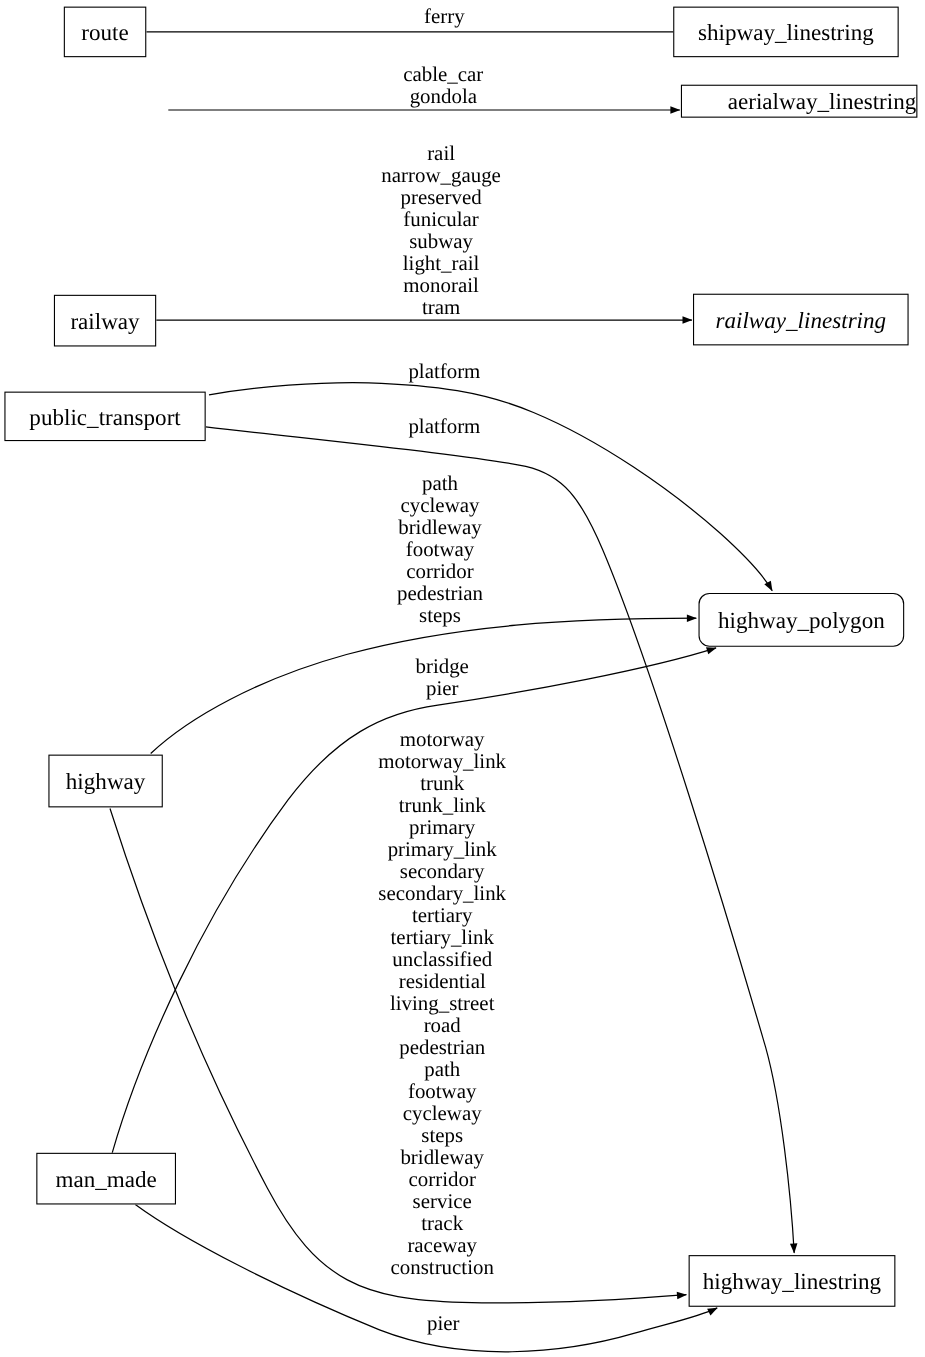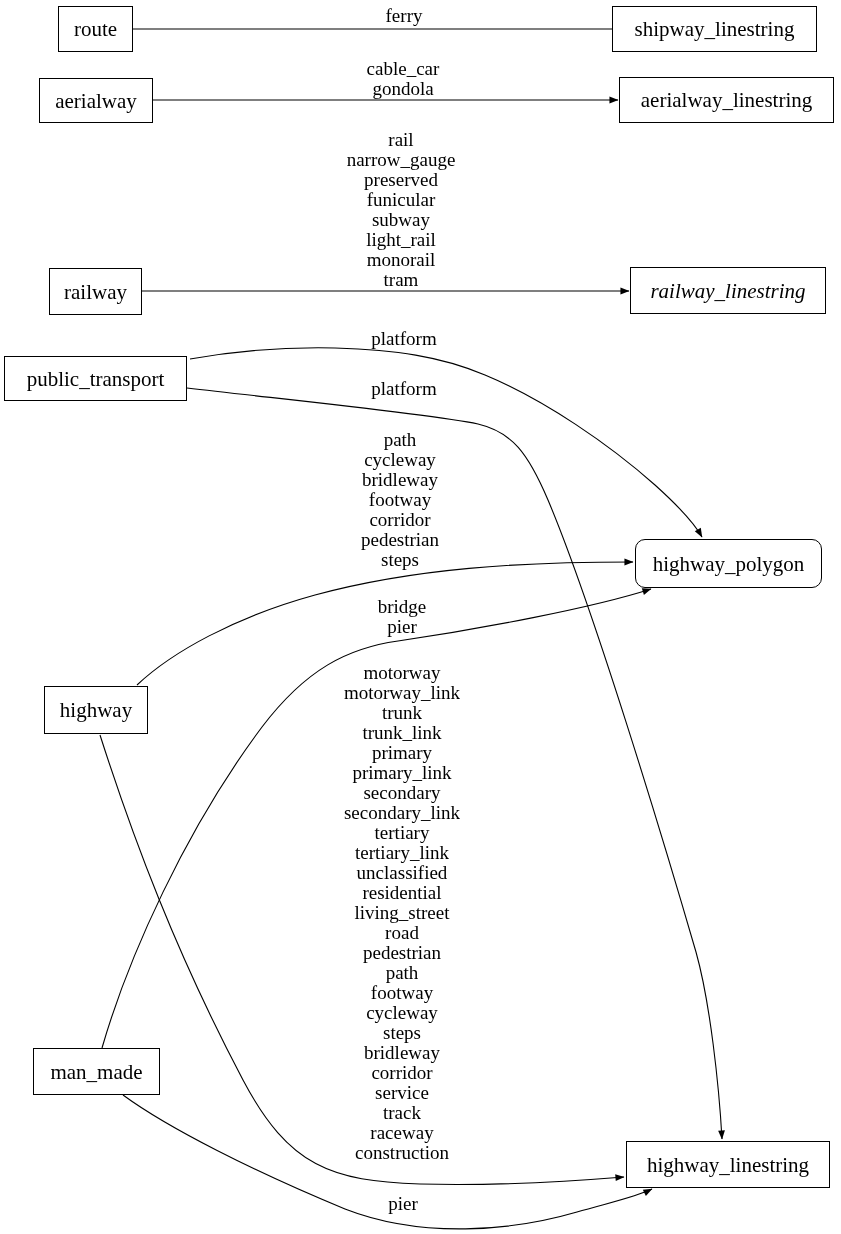--- a/index.html
+++ b/index.html
@@ -77,23 +77,20 @@
 
     <path class="edge" d="M100,735 C133,838 176,953 243,1080 C289,1167 332,1181 420,1184 C492,1186 562,1182 624,1177" marker-end="url(#arrow)"></path>
 
     <path class="edge" d="M123,1095 C168,1128 255,1172 345,1209 C422,1239 512,1231 577,1212 C608,1203 636,1197 652,1189" marker-end="url(#arrow)"></path>
   </svg>
 
   <div class="node" style="left:58px; top:6px; width:75px; height:46px;">
     <span>route</span>
   </div>
 
-  <div class="node" style="left:39px; top:78px; width:114px; height:45px;">
-    <span>aerialway</span>
-  </div>
 
   <div class="node" style="left:49px; top:268px; width:93px; height:47px;">
     <span>railway</span>
   </div>
 
   <div class="node" style="left:4px; top:356px; width:183px; height:45px;">
     <span>public_transport</span>
   </div>
 
   <div class="node" style="left:44px; top:686px; width:104px; height:48px;">
@@ -101,33 +98,33 @@
   </div>
 
   <div class="node" style="left:33px; top:1048px; width:127px; height:47px;">
     <span>man_made</span>
   </div>
 
   <div class="node" style="left:612px; top:6px; width:205px; height:46px;">
     <span>shipway_linestring</span>
   </div>
 
-  <div class="node" style="left:619px; top:77px; width:215px; height:46px;">
+  <div class="node" style="left:619px; top:77px; width:215px; height:30px;justify-content:flex-end;">
     <span>aerialway_linestring</span>
   </div>
 
   <div class="node" style="left:630px; top:267px; width:196px; height:47px;font-style:italic;">
     <span>railway_linestring</span>
   </div>
 
   <div class="node" style="left:635px; top:539px; width:187px; height:49px;border-radius:10px;">
     <span>highway_polygon</span>
   </div>
 
-  <div class="node" style="left:626px; top:1141px; width:204px; height:47px;">
+  <div class="node" style="left:626px; top:1141px; width:188px; height:47px;">
     <span>highway_linestring</span>
   </div>
 
   <div class="edge-label" style="left:404px; top:6px;">ferry</div>
 
   <div class="edge-label" style="left:403px; top:59px;">cable_car
 gondola</div>
 
   <div class="edge-label" style="left:401px; top:130px;">rail
 narrow_gauge

